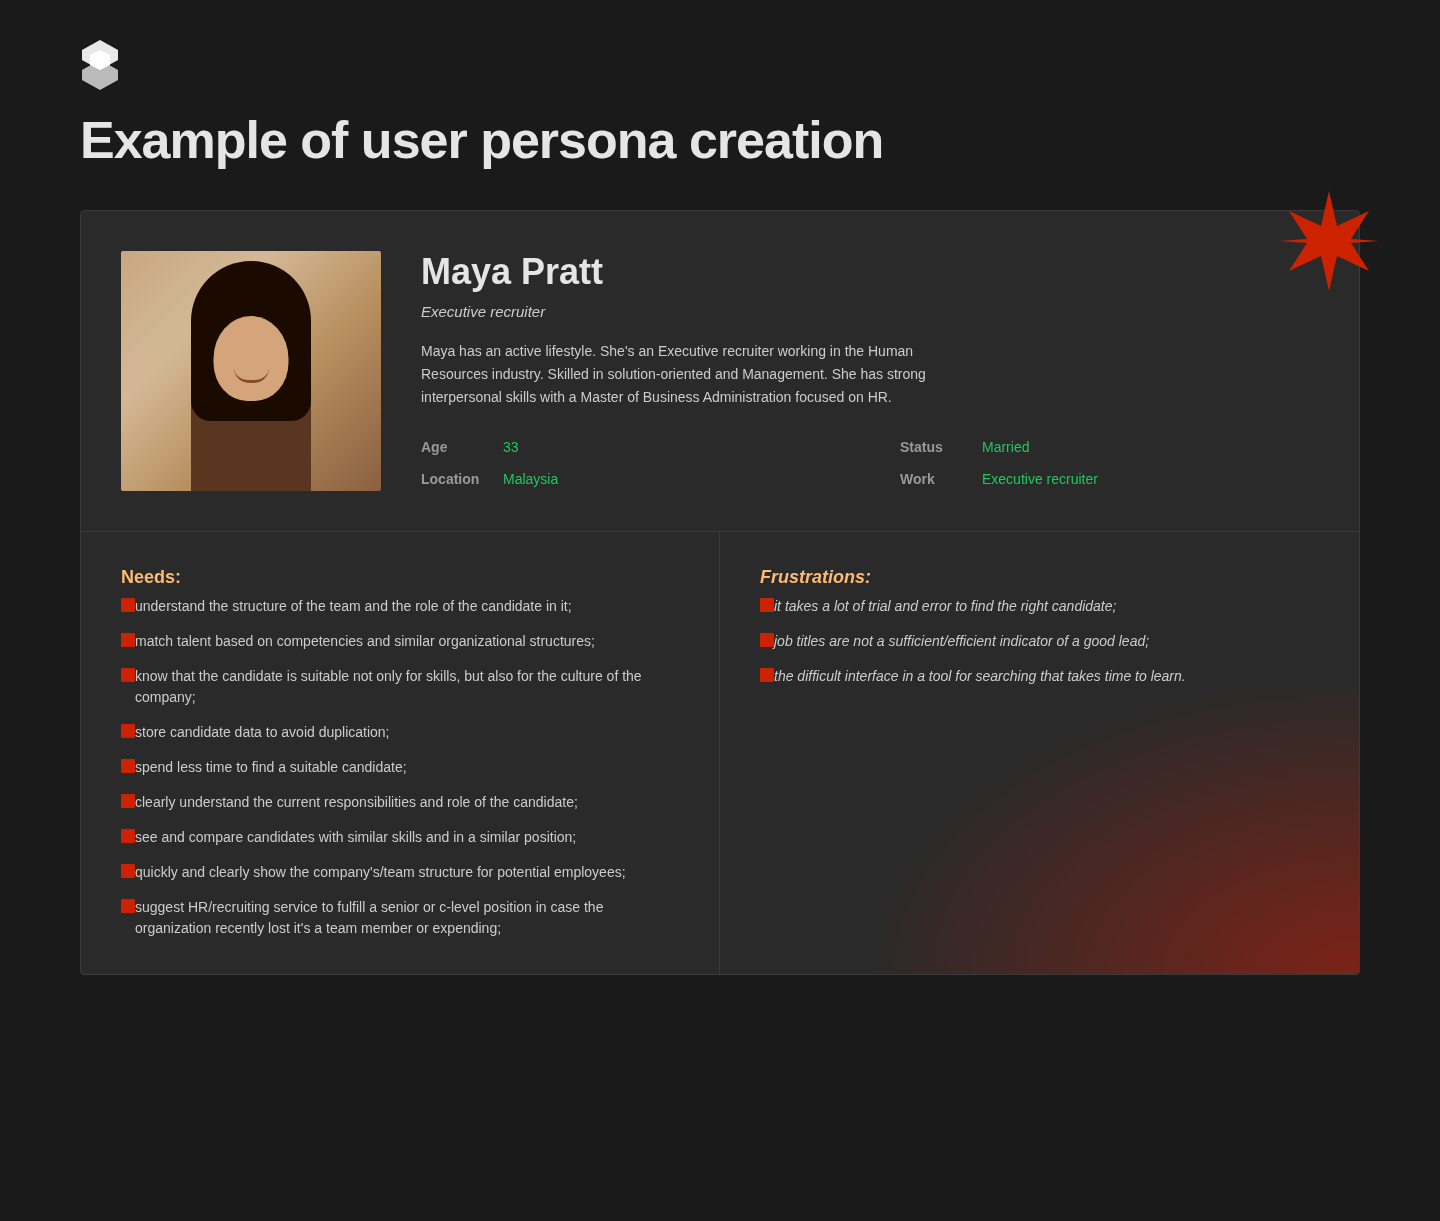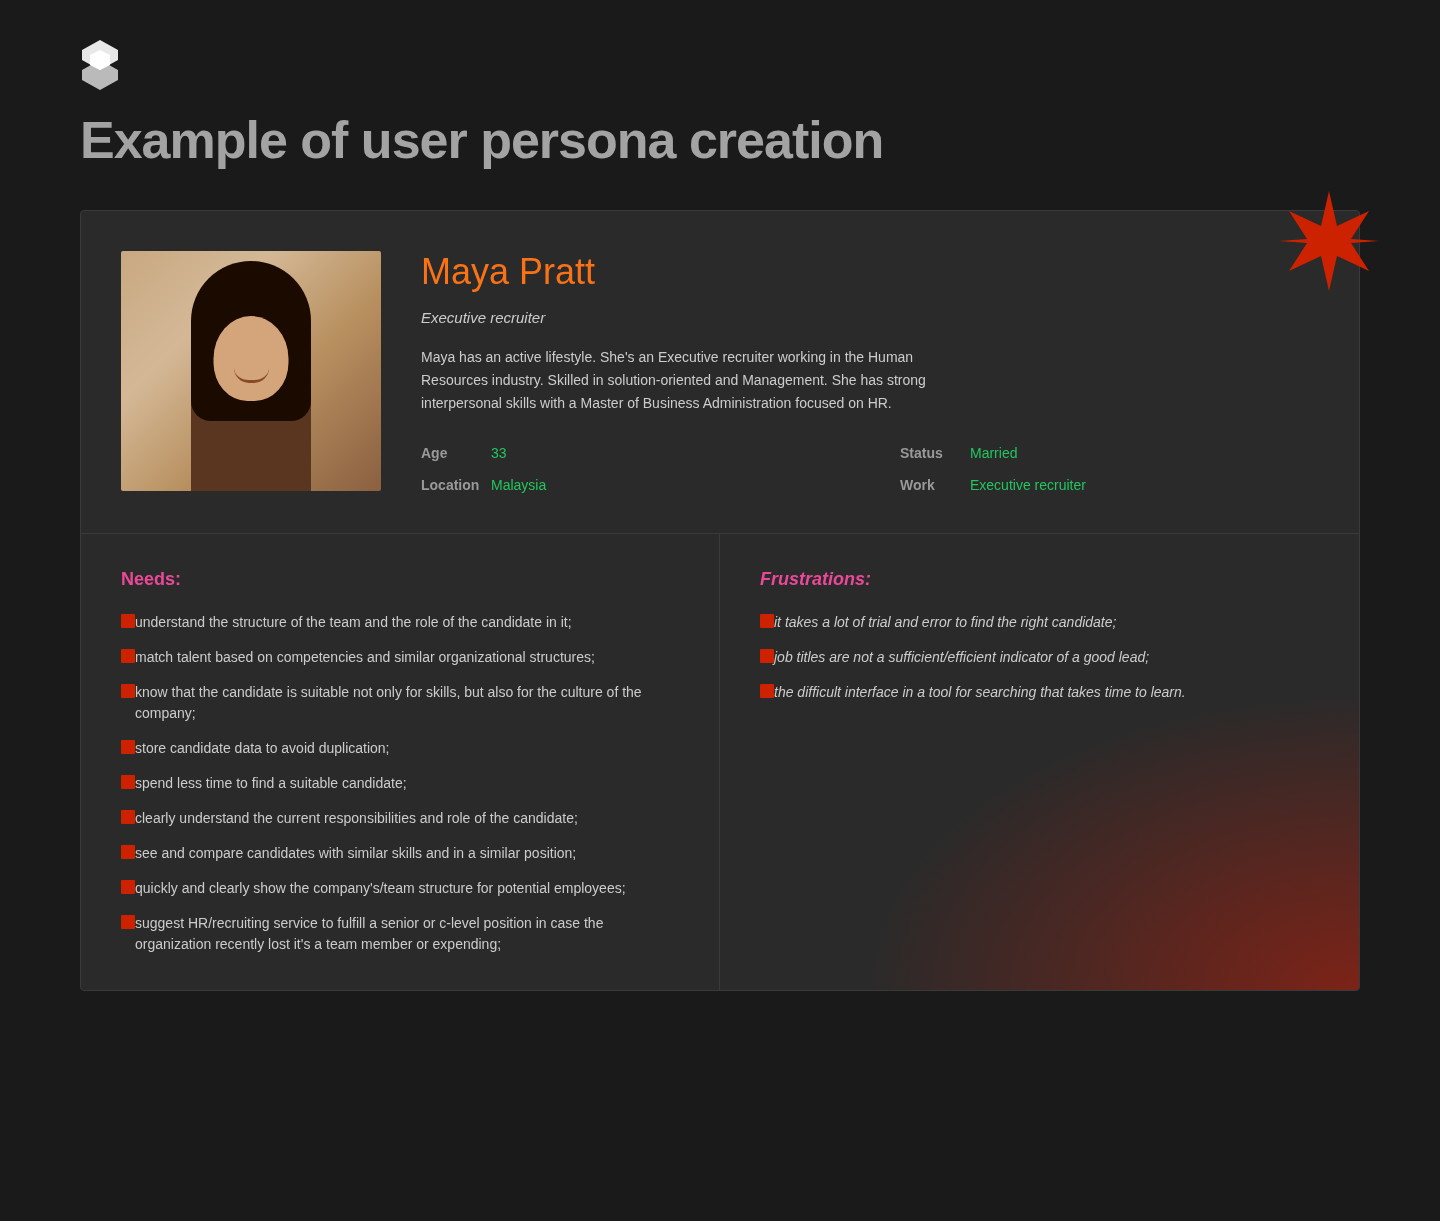--- a/index.html
+++ b/index.html
@@ -18,21 +18,21 @@
 
     .logo {
       width: 40px;
       height: 40px;
       margin-bottom: 30px;
     }
 
     .page-title {
       font-size: 52px;
       font-weight: 900;
-      color: #a3a3a3;
+      color: #e5e5e5;
       margin-bottom: 40px;
       letter-spacing: -1px;
     }
 
     .persona-card {
       background-color: #2a2a2a;
       border: 1px solid #3a3a3a;
       border-radius: 4px;
       position: relative;
       overflow: visible;
@@ -123,23 +123,23 @@
       border-bottom: 3px solid #8a4a2a;
       border-radius: 0 0 20px 20px;
     }
 
     .persona-info {
       flex: 1;
     }
 
     .persona-name {
       font-size: 36px;
-      font-weight: 400;
-      color: #f97316;
-      margin-bottom: 16px;
+      font-weight: 700;
+      color: #e5e5e5;
+      margin-bottom: 10px;
     }
 
     .persona-title {
       font-style: italic;
       color: #cccccc;
       font-size: 15px;
       margin-bottom: 20px;
     }
 
     .persona-bio {
@@ -151,20 +151,21 @@
     }
 
     .persona-details {
       display: grid;
       grid-template-columns: 1fr 1fr;
       gap: 16px 60px;
     }
 
     .detail-row {
       display: flex;
+      gap: 12px;
       align-items: flex-end;
     }
 
     .detail-label {
       color: #999999;
       font-size: 14px;
       font-weight: 600;
       min-width: 70px;
     }
 
@@ -184,22 +185,22 @@
     }
 
     .frustrations-section {
       padding: 35px 40px;
       font-style: italic;
     }
 
     .section-title {
       font-size: 18px;
       font-weight: 800;
-      color: #ec4899;
-      margin-bottom: 22px;
+      color: #fdba74;
+      margin-bottom: 8px;
     }
 
     .bullet-list {
       list-style: none;
       display: flex;
       flex-direction: column;
       gap: 14px;
     }
 
     .bullet-item {

